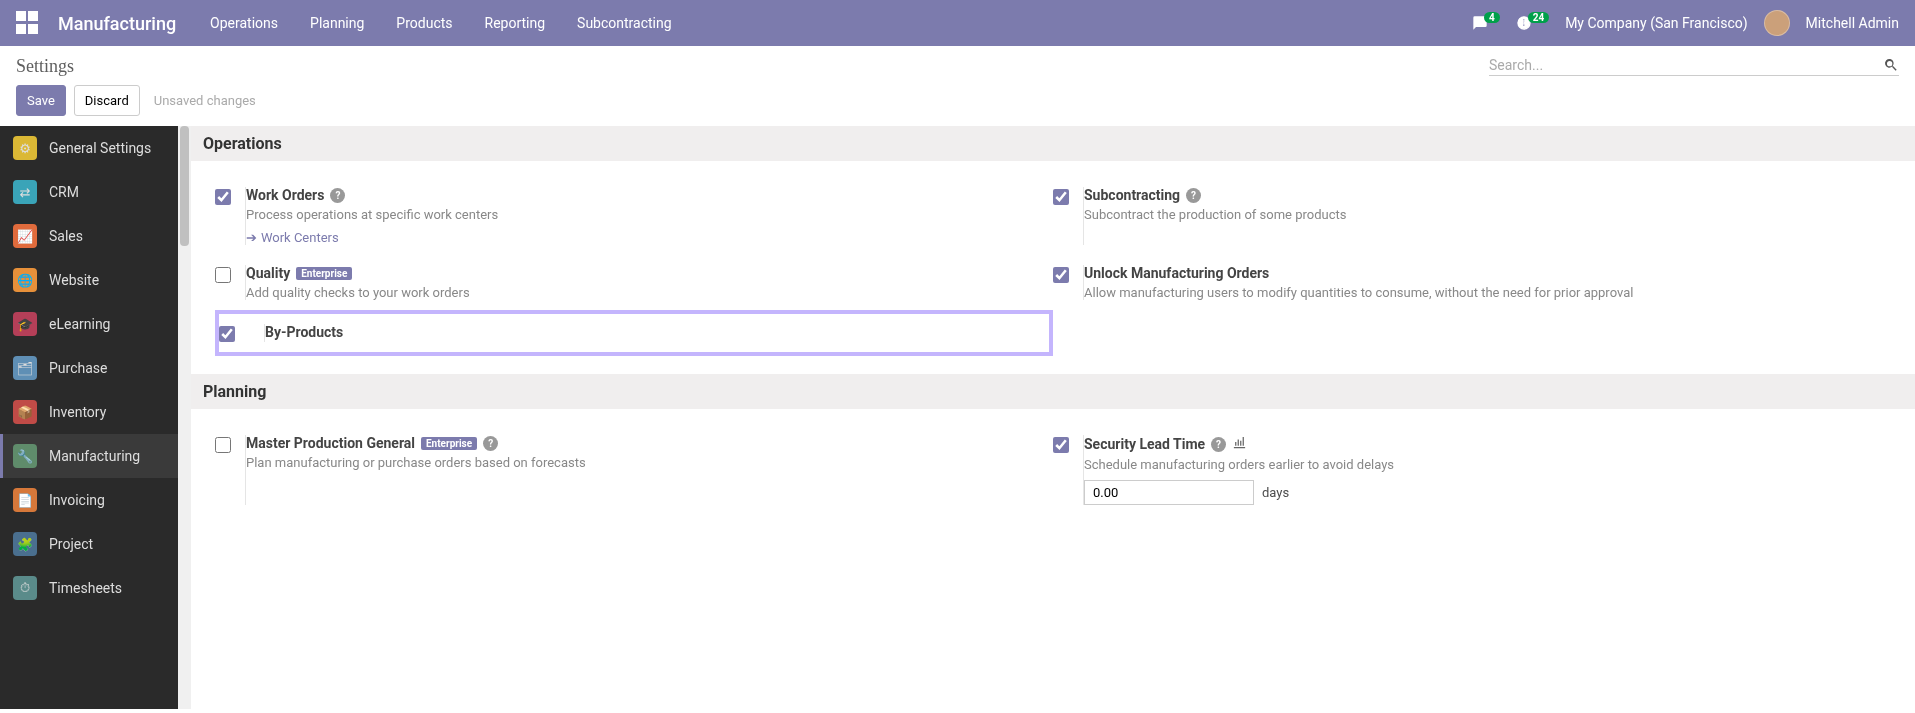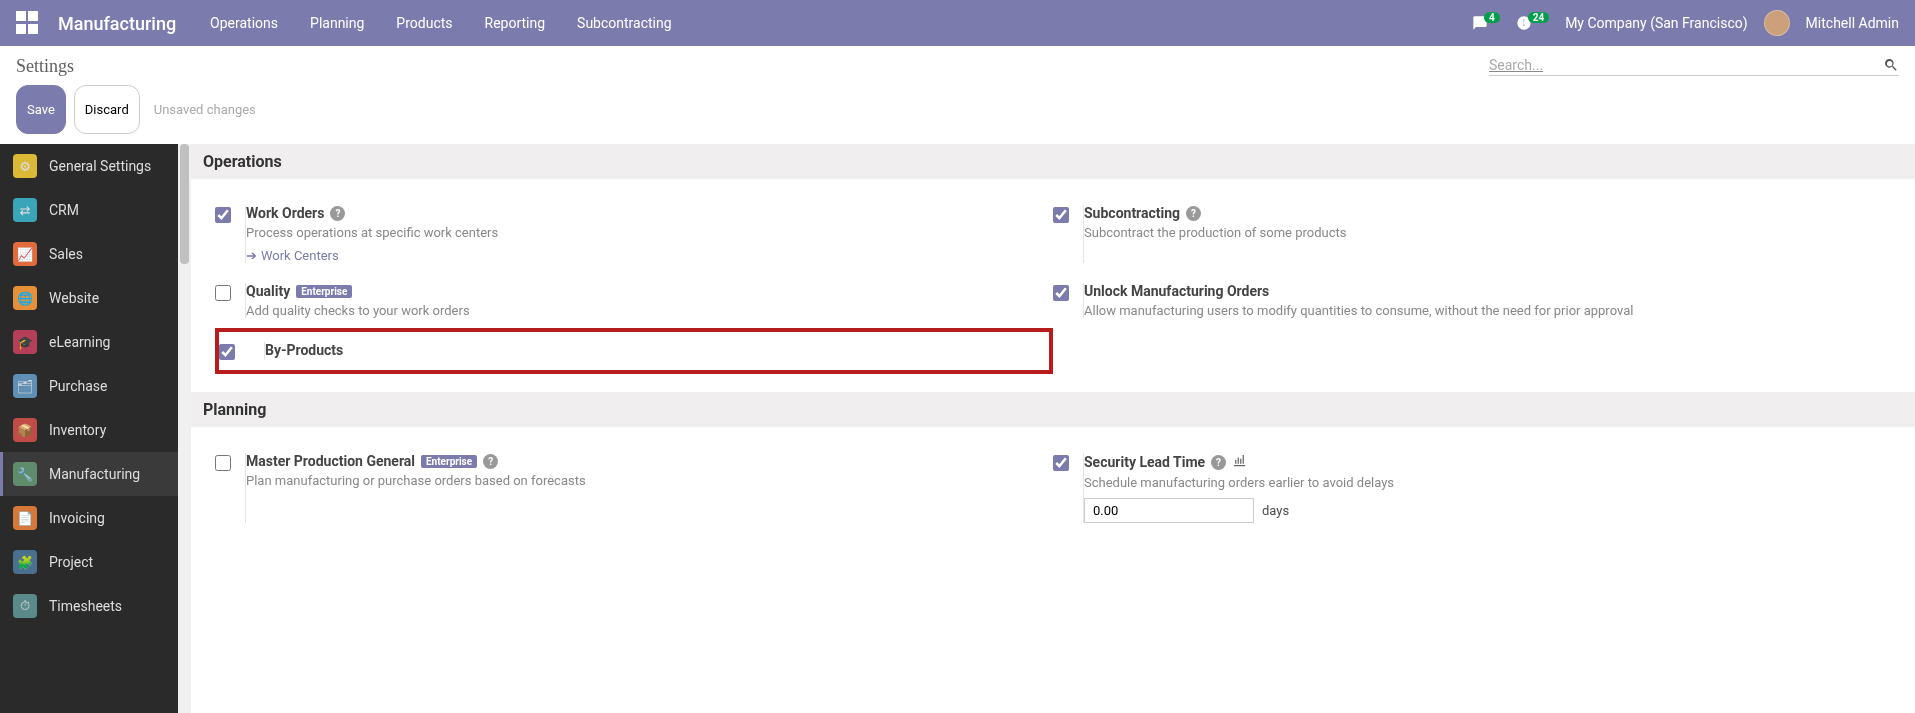--- a/index.html
+++ b/index.html
@@ -14,25 +14,25 @@
 .topbar-spacer { flex: 1; }
 .topbar-right { display: flex; align-items: center; gap: 16px; font-size: 14px; }
 .badge-icon { position: relative; display: inline-flex; align-items: center; cursor: pointer; }
 .badge-icon .count { background: #00a04a; color: white; border-radius: 8px; padding: 0 5px; font-size: 10px; font-weight: bold; margin-left: -4px; position: relative; top: -6px; }
 .avatar { width: 26px; height: 26px; border-radius: 50%; background: #cba07a; border: 1px solid rgba(255,255,255,0.3); }
 .user-block { display: flex; align-items: center; gap: 16px; cursor: pointer; }
 
 .subheader { display: flex; align-items: center; justify-content: space-between; padding: 10px 16px 0 16px; }
 .page-title { font-size: 18px; color: #5f5f5f; font-weight: 400; font-family: Liberation Serif, serif; }
 .search-wrap { display: flex; align-items: center; gap: 8px; width: 410px; border-bottom: 1px solid #ccc; padding-bottom: 2px;}
-.search-input { border: none; outline: none; font-size: 14px; flex: 1; color: #888; text-decoration: underline; }
+.search-input { border: none; outline: none; font-size: 14px; flex: 1; color: #888; }
 .search-input::placeholder { color: #aaa; }
 
 .controlbar { padding: 8px 16px 10px 16px; display: flex; align-items: center; gap: 8px; }
-.btn { border: 1px solid #ccc; padding: 16px 10px; font-size: 13px; cursor: pointer; border-radius: 12px; background: white; }
+.btn { border: 1px solid #ccc; padding: 7px 10px; font-size: 13px; cursor: pointer; border-radius: 3px; background: white; }
 .btn-primary { background: #7c7bad; color: white; border-color: #7c7bad; }
 .status-text { color: #aaa; margin-left: 6px; font-size: 13px; }
 
 .main-wrap { display: flex; height: calc(100vh - 130px); }
 .sidebar { width: 178px; background: #2a2a2a; color: #ddd; overflow-y: auto; }
 .sidebar-scroll-rail { width: 13px; background: #f0f0f0; position: relative; }
 .sidebar-scroll-thumb { position: absolute; top: 0; left: 2px; width: 9px; height: 120px; background: #c0c0c0; border-radius: 4px; }
 .sidebar-item { display: flex; align-items: center; gap: 12px; padding: 10px 13px; cursor: pointer; font-size: 14px; }
 .sidebar-item.active { background: #3a3a3a; border-left: 3px solid #7c7bad; padding-left: 10px; }
 .sidebar-icon { width: 24px; height: 24px; border-radius: 4px; display: flex; align-items: center; justify-content: center; font-size: 13px; }
@@ -43,21 +43,21 @@
 .setting-block { width: 50%; display: flex; gap: 14px; padding: 10px 12px 10px 0; }
 .setting-checkbox { margin-top: 2px; width: 16px; height: 16px; accent-color: #7c7bad; cursor: pointer; }
 .setting-body { border-left: 1px solid #e5e5e5; flex: 1; }
 .setting-title { font-weight: bold; color: #444; font-size: 14px; display: flex; align-items: center; gap: 6px; }
 .setting-desc { color: #888; margin-top: 4px; font-size: 13px; }
 .enterprise-tag { background: #7c7bad; color: white; font-size: 10px; padding: 1px 5px; border-radius: 2px; font-weight: bold; }
 .help-icon { width: 15px; height: 15px; border-radius: 50%; background: #999; color: white; display: inline-flex; align-items: center; justify-content: center; font-size: 10px; font-weight: bold; }
 .setting-link { color: #7c7bad; margin-top: 8px; display: inline-flex; align-items: center; gap: 4px; cursor: pointer; font-size: 13px; }
 .setting-controls { margin-top: 8px; display: flex; align-items: center; gap: 8px; }
 .num-input { border: 1px solid #ccc; padding: 4px 8px; width: 170px; font-size: 13px; }
-.highlighted { border: 4px solid #b91c1c; gap: 29px; }
+.highlighted { border: 4px solid #c4b5fd; gap: 29px; }
 
 svg.glyph { width: 16px; height: 16px; fill: white; }
 </style>
 </head>
 <body>
 
 <div class="topbar">
   <div class="app-switcher">
     <span></span>
       <span></span>

